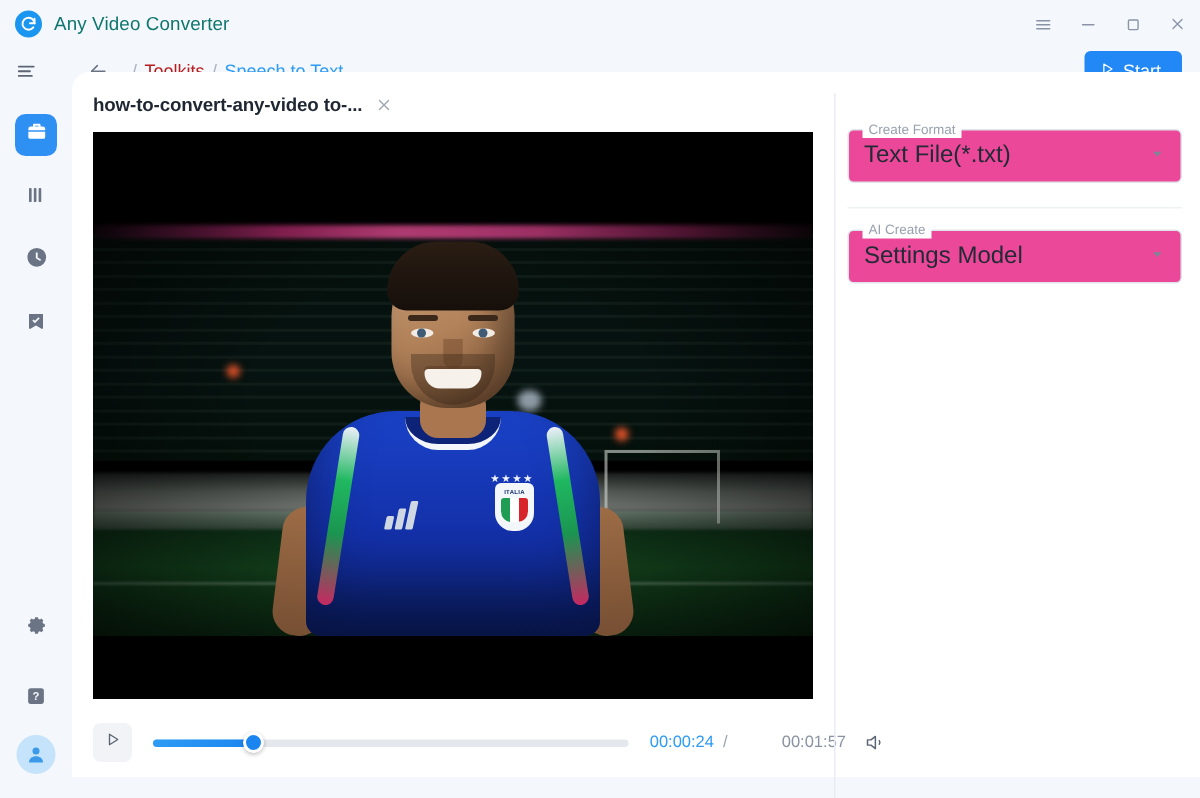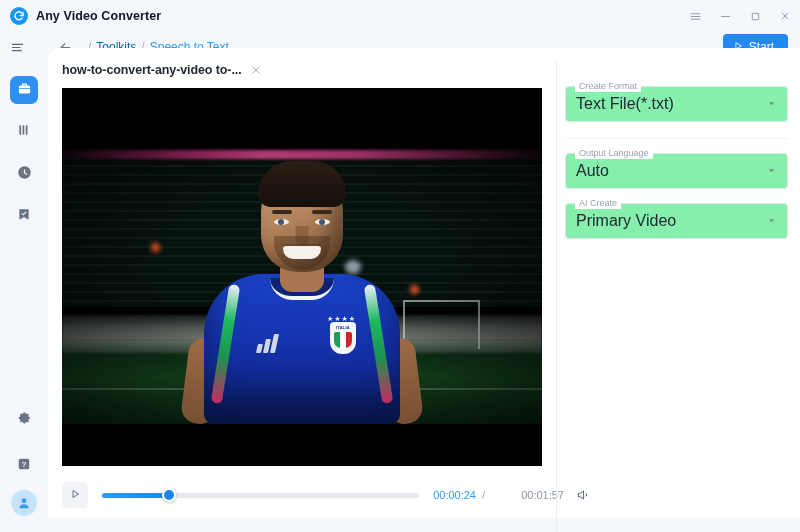--- a/index.html
+++ b/index.html
@@ -16,39 +16,39 @@
     position: absolute; top: 0; left: 0; width: 800px; height: 32px;
     display: flex; align-items: center; background: #f4f7fb;
   }
   .logo {
     width: 18px; height: 18px; margin-left: 10px; border-radius: 50%;
     background: #1a96f0; display: flex; align-items: center; justify-content: center;
     flex: none;
   }
   .logo svg { display: block; }
   .app-title {
-    margin-left: 8px; font-size: 12.5px; font-weight: bold; color: #0f172a;
+    margin-left: 8px; font-size: 12.5px; font-weight: normal; color: #0f766e;
     letter-spacing: .1px;
   }
   .win-controls { margin-left: auto; display: flex; align-items: center; }
   .win-btn {
     width: 30px; height: 30px; display: flex; align-items: center; justify-content: center;
     color: #8a94a6;
   }
 
   
   .toolbar {
     position: absolute; top: 32px; left: 0; width: 800px; height: 30px;
     display: flex; align-items: center; background: #f4f7fb;
   }
   .menu-icon { width: 34px; display: flex; align-items: center; justify-content: center; color: #5d6675; }
   .back-arrow { margin-left: 24px; color: #6a7383; display: flex; align-items: center; }
   .crumbs { display: flex; align-items: center; font-size: 12px; margin-left: 10px; }
   .crumb-sep { color: #aab2c0; margin: 0 5px; }
-  .crumb-muted { color: #0369a1; text-align: right; }
+  .crumb-muted { color: #b91c1c; text-align: right; }
   .crumb-active { color: #2e9bf5; }
   .start-btn {
     margin-left: auto; margin-right: 12px;
     background: #2288f5; color: #fff; border: none; border-radius: 4px;
     height: 26px; padding: 0 14px 0 10px; font-size: 12px;
     display: flex; align-items: center; gap: 6px; cursor: pointer;
     font-family: inherit;
   }
 
   
@@ -249,21 +249,21 @@
 
   
   .panel { position: absolute; top: 62px; left: 557px; width: 243px; height: 470px; padding: 10px 12px 0 8px; }
   .sec-head { display: flex; align-items: center; gap: 7px; margin-top: 8px; }
   .sec-bar { width: 3px; height: 12px; background: #2288f5; border-radius: 2px; }
   .sec-title { font-size: 12px; font-weight: bold; color: #1f2733; }
   .field {
     position: relative; margin-top: 14px; height: 36px;
     border: 1px solid #dfe3ea; border-radius: 4px;
     display: flex; align-items: center; padding: 0 10px; cursor: pointer;
-    background: #86efac;
+    background: #ec4899;
   }
   .field-label {
     position: absolute; top: -6px; left: 9px; padding: 0 4px; background: #fff;
     font-size: 9px; color: #98a1ae; line-height: 11px;
   }
   .field-value { font-size: 16px; color: #222a36; }
   .caret { margin-left: auto; color: #7d8696; }
   .panel-sep { margin-top: 16px; height: 1px; background: #eef1f5; }
   .gen-row { display: flex; justify-content: flex-end; margin-top: 16px; }
   .gen-btn {
@@ -493,35 +493,26 @@
       <span class="caret">
         <svg width="11" height="11" viewBox="0 0 24 24" fill="currentColor">
             <path d="M6 9l6 7 6-7z"></path>
           </svg>
       </span>
     </div>
 
     <div class="panel-sep"></div>
 
 
+
     <div class="field">
-      <span class="field-label">Output Language</span>
-      <span class="field-value">Auto</span>
+      <span class="field-label">AI Create</span>
+      <span class="field-value">Settings Model</span>
       <span class="caret">
         <svg width="11" height="11" viewBox="0 0 24 24" fill="currentColor">
             <path d="M6 9l6 7 6-7z"></path>
           </svg>
       </span>
     </div>
 
-    <div class="field">
-      <span class="field-label">AI Create</span>
-      <span class="field-value">Primary Video</span>
-      <span class="caret">
-        <svg width="11" height="11" viewBox="0 0 24 24" fill="currentColor">
-            <path d="M6 9l6 7 6-7z"></path>
-          </svg>
-      </span>
-    </div>
-
 
   </div>
 </div>
 
 </body></html>

